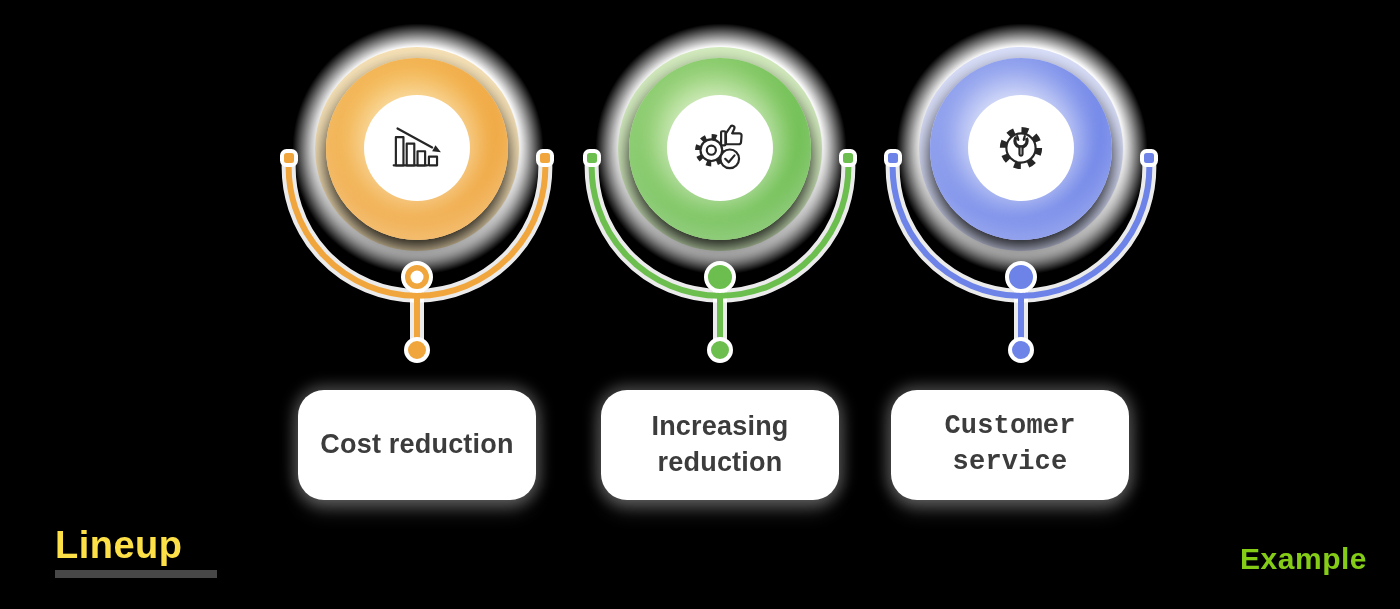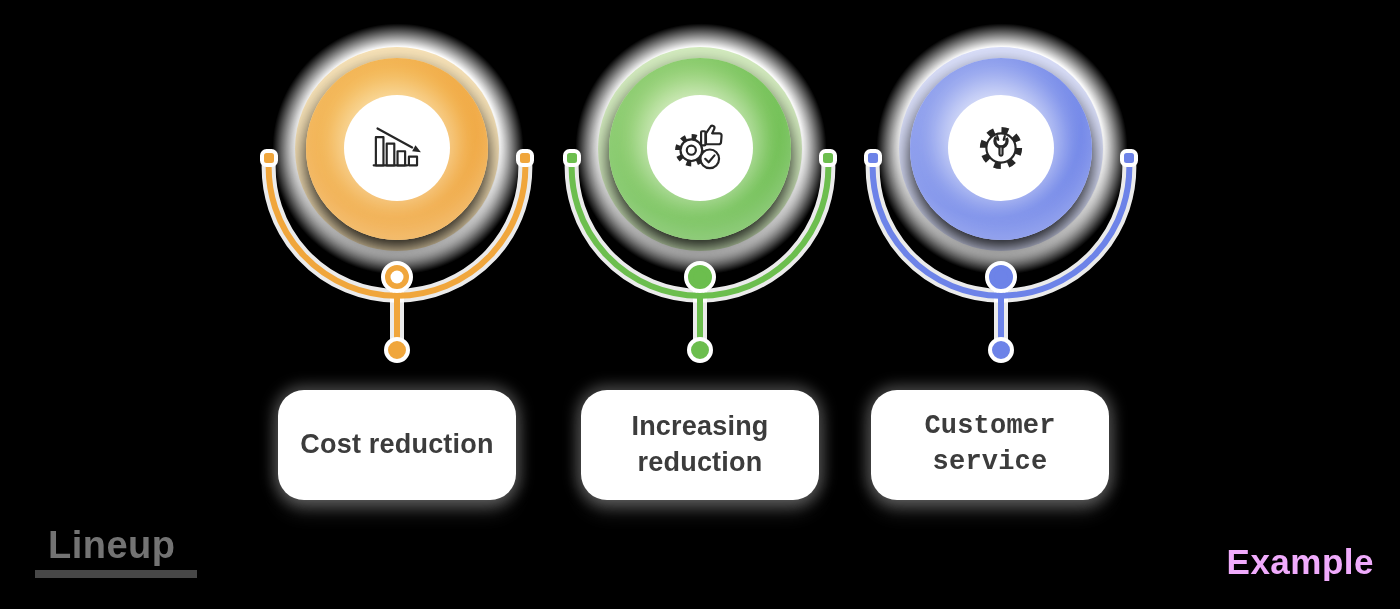--- a/index.html
+++ b/index.html
@@ -2,21 +2,21 @@
 <html><head>
 <meta charset="utf-8">
 <style>
   html,body{margin:0;padding:0;}
   body{
     width:1400px;height:609px;
     background:#000;
     font-family:"Liberation Sans", sans-serif;
     position:relative;overflow:hidden;
   }
-  .stage{position:absolute;inset:0;}
+  .stage{position:absolute;inset:0;margin-left:20px;}
 
   .group{position:absolute;top:0;width:0;height:609px;}
   .group.g1{left:397px;}
   .group.g2{left:700px;}
   .group.g3{left:1001px;}
 
   
   .halo{
     position:absolute;left:-145px;top:3px;width:292px;height:292px;border-radius:50%;
     background:radial-gradient(closest-side, #ffffff 0%, #ffffff 70%, rgba(255,255,255,0) 86%);
@@ -63,29 +63,29 @@
     letter-spacing:0.2px;white-space:pre-line;padding:0 18px;
   }
 
   
   .line{stroke:#262626;stroke-width:2;fill:none;stroke-linecap:round;stroke-linejoin:round;}
   .line-fill{stroke:#262626;stroke-width:2;fill:#ffffff;stroke-linejoin:round;}
   .teeth{fill:none;stroke:#262626;}
 
   
   .brand{
-    position:absolute;left:48px;top:524px;
-    font-size:38px;font-weight:700;color:#737373;letter-spacing:0.5px;
+    position:absolute;left:35px;top:524px;
+    font-size:38px;font-weight:700;color:#fde047;letter-spacing:0.5px;
   }
   .brand-underline{
     position:absolute;left:35px;top:570px;width:162px;height:8px;background:#474747;
   }
   .example{
-    position:absolute;right:26px;top:542px;
-    font-size:35px;font-weight:600;color:#f0abfc;letter-spacing:0.5px;
+    position:absolute;right:33px;top:542px;
+    font-size:30px;font-weight:600;color:#84cc16;letter-spacing:0.5px;
   }
 </style>
 </head>
 <body>
 
 <div class="stage">
 
   <div class="group g1" style="--c: #F0A63C; --light: #F7CA74; --dark: #EC9D2B; --tint: #F8E3B8; --node-inner: #FFFFFF;">
     <div class="halo"></div>
     <div class="tint-ring"></div>

